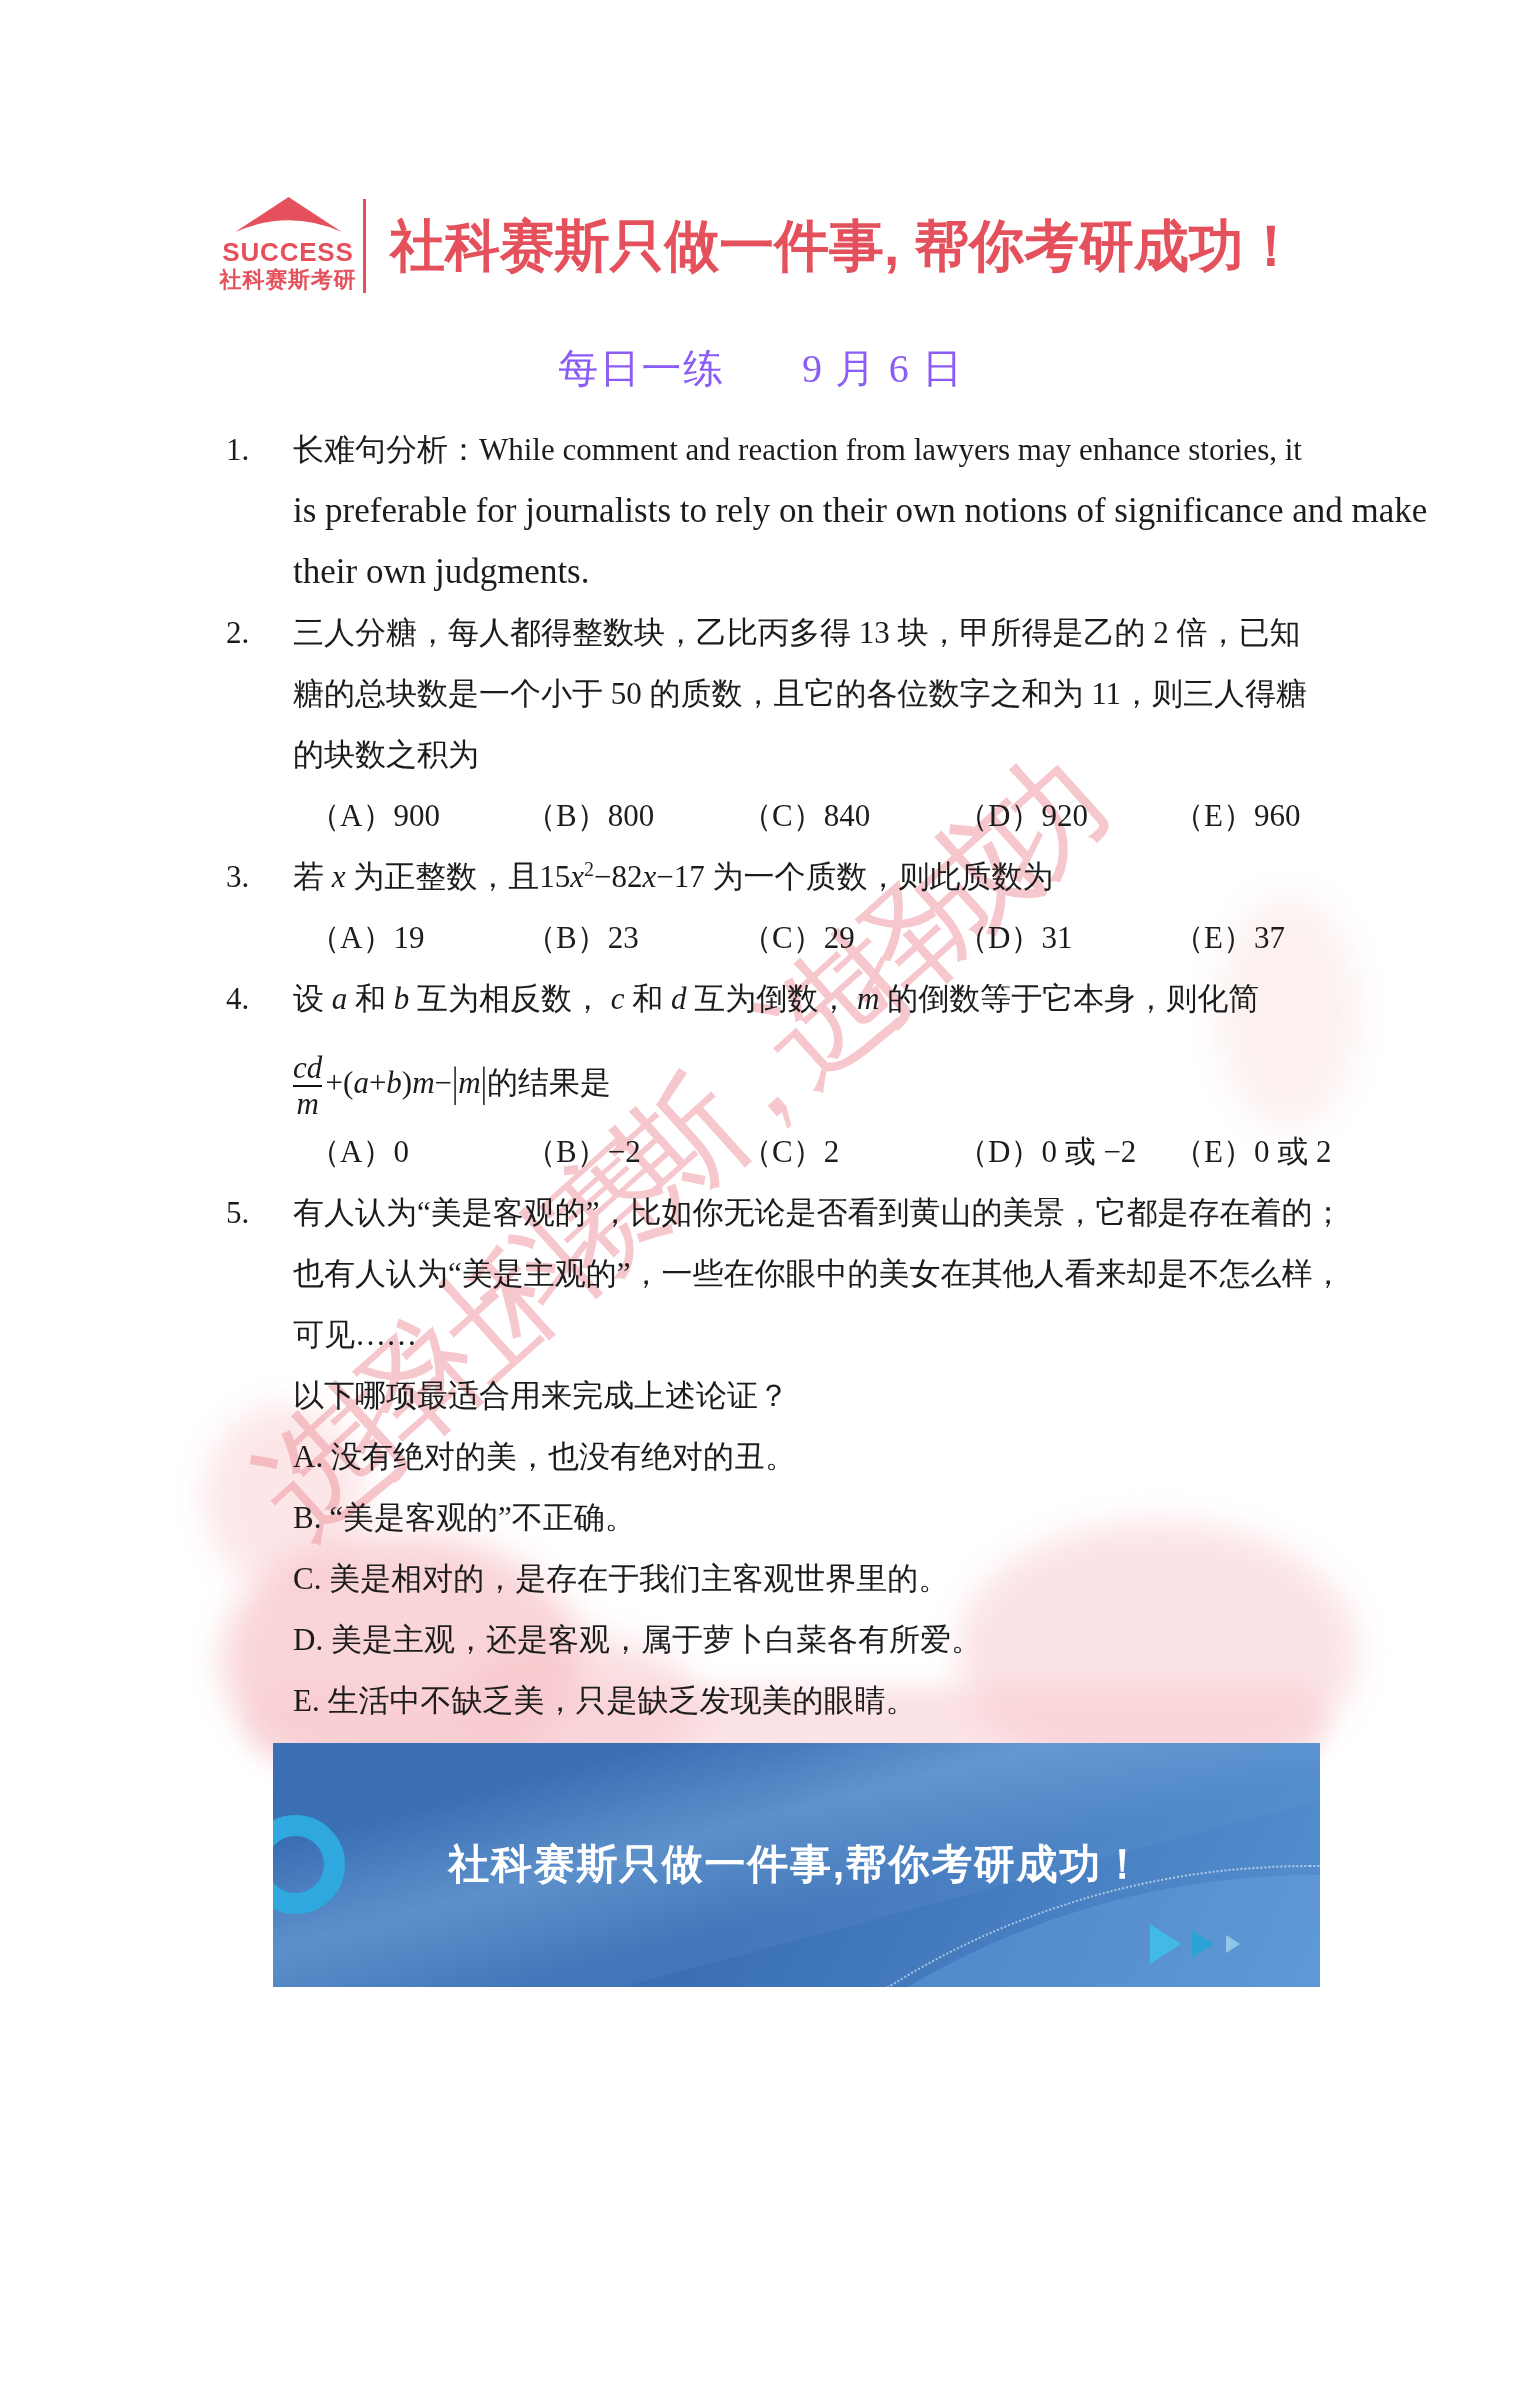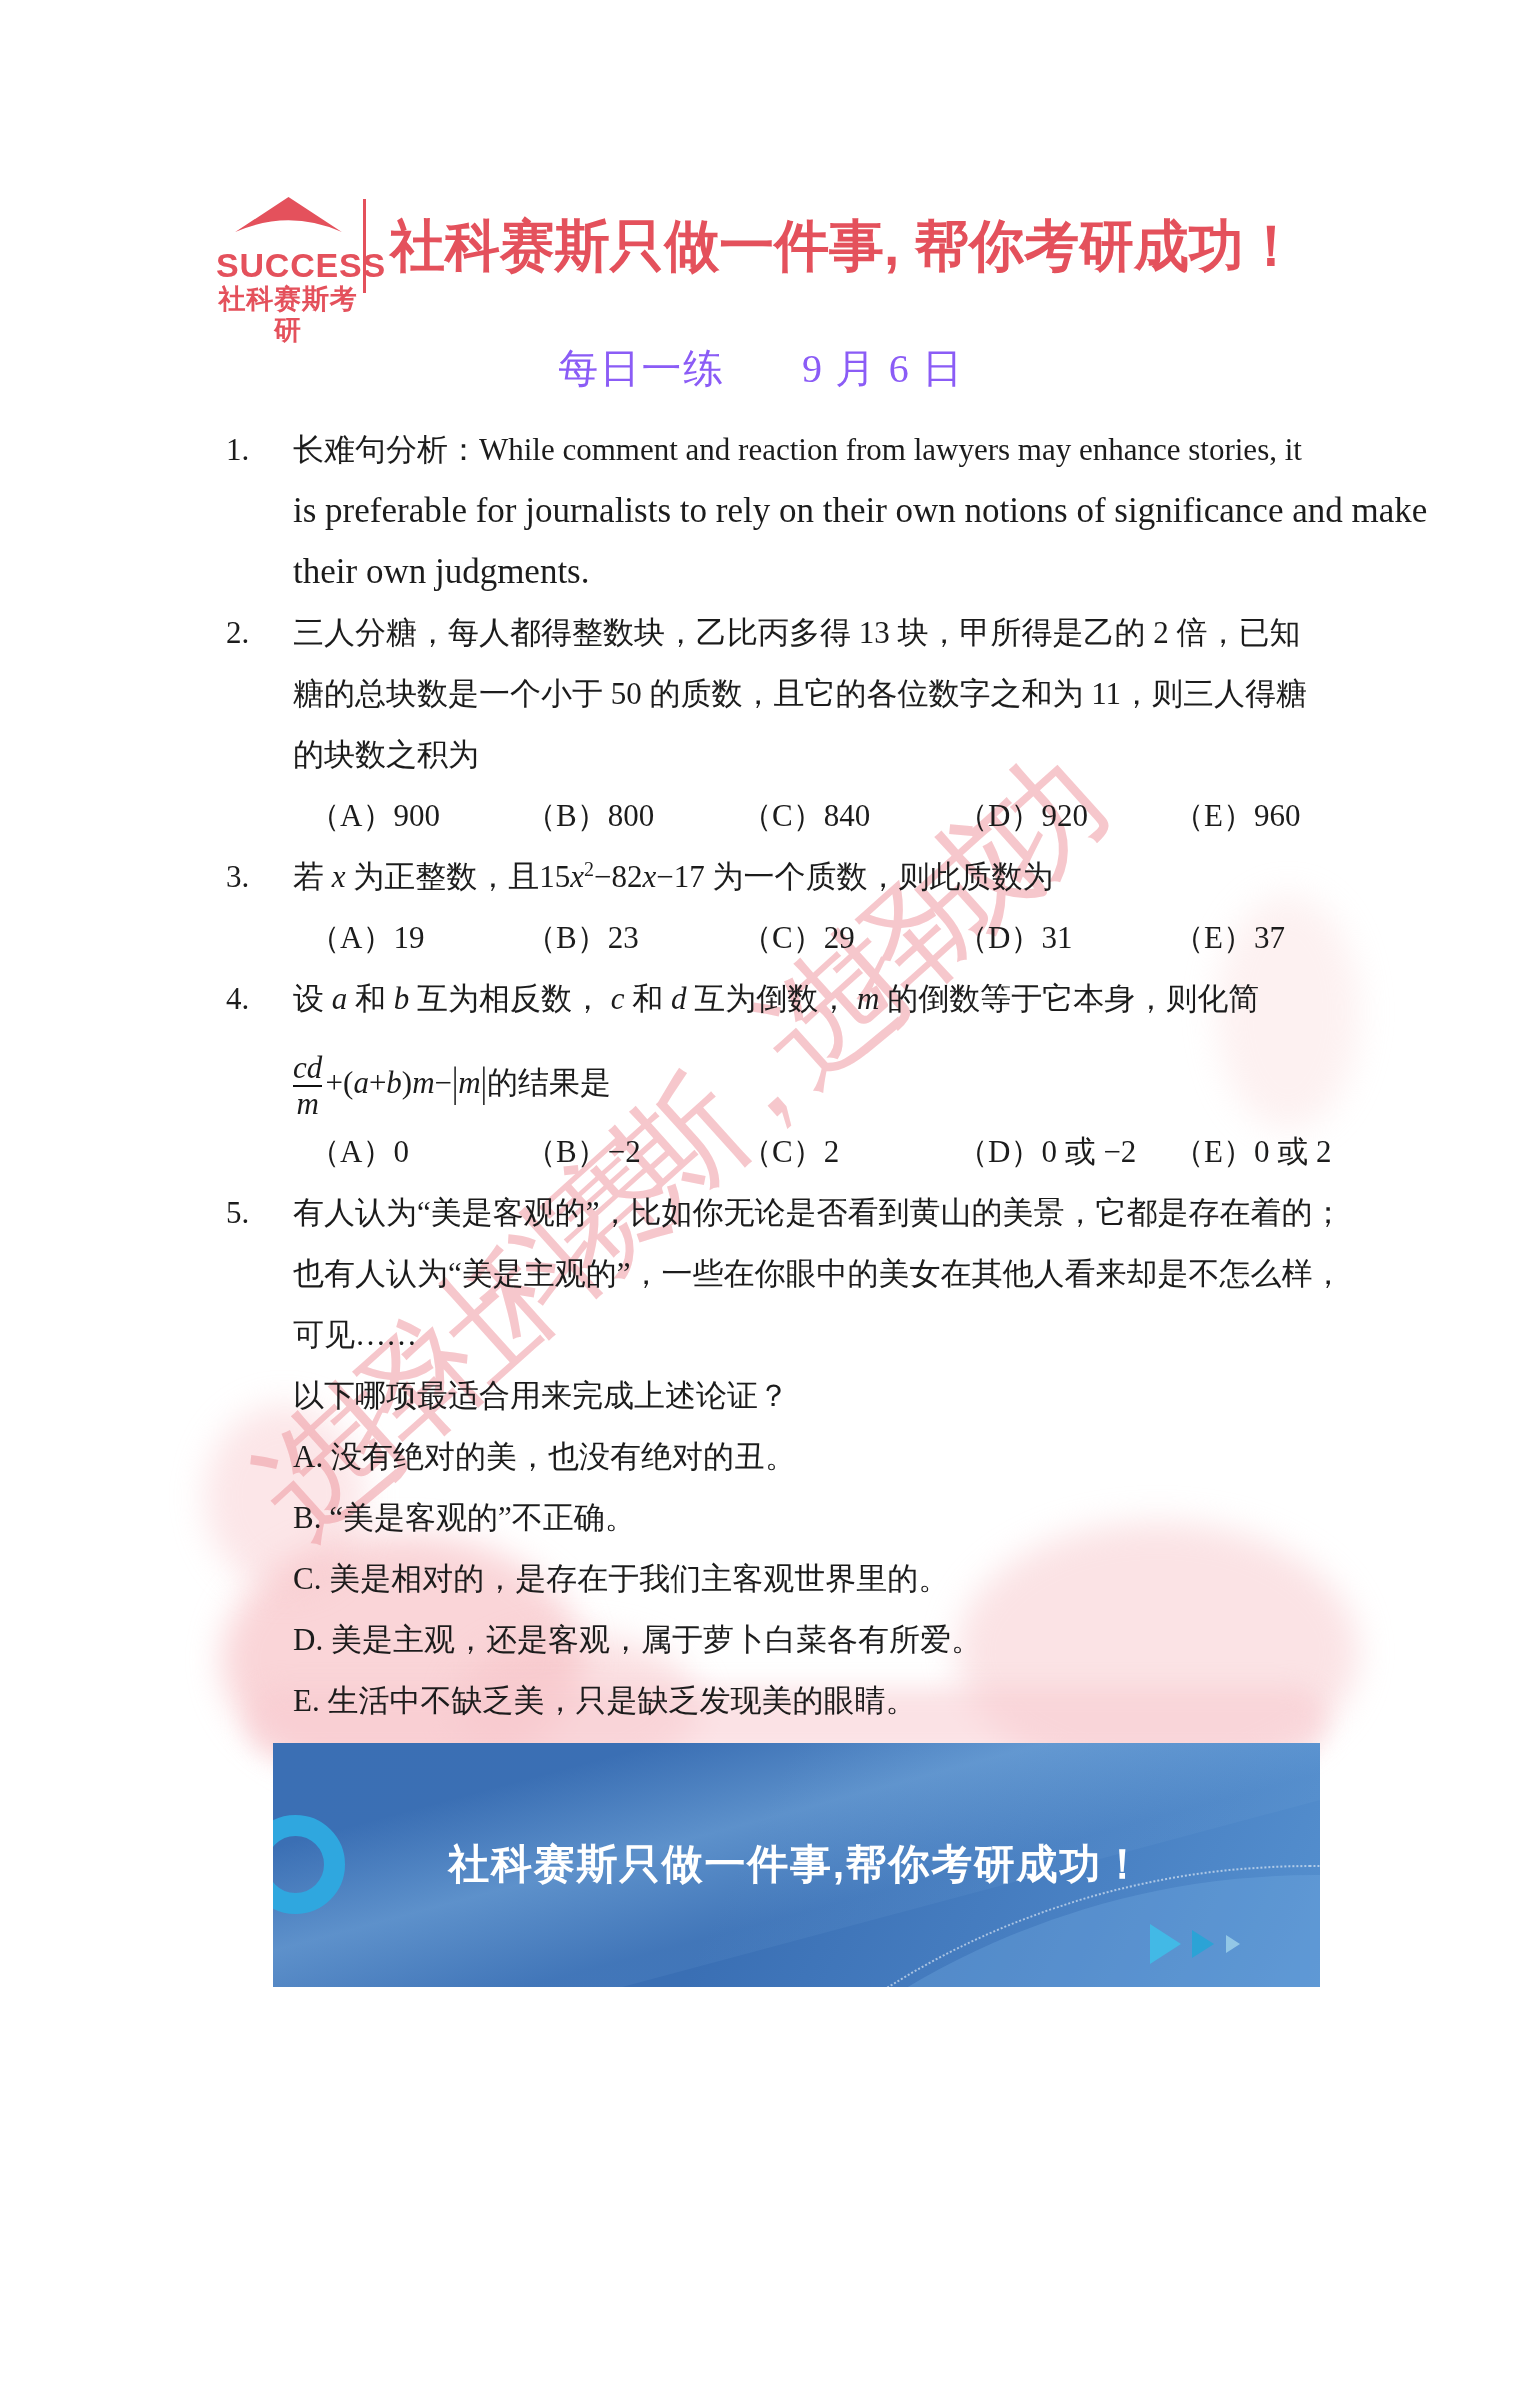--- a/index.html
+++ b/index.html
@@ -18,25 +18,25 @@
     position:relative;width:1522px;height:2401px;background:#ffffff;
     overflow:hidden;
     font-family:"Liberation Serif","DejaVu Serif",serif;
     color:var(--body_text);
   }
   
   .logo{position:absolute;left:216px;top:197px;width:144px;text-align:center;}
   .logo svg{display:block;margin:0 auto;}
   .logo-brand{
     font-family:"Liberation Sans","DejaVu Sans",sans-serif;
-    font-weight:700;font-size:34px;letter-spacing:0.8px;color:var(--brand);line-height:1.0;margin-top:16px;text-align:center;
+    font-weight:700;font-size:26px;letter-spacing:0.8px;color:var(--brand);line-height:1.0;margin-top:7px;text-align:center;
   }
   .logo-sub{
     font-family:"Liberation Sans","DejaVu Sans",sans-serif;
-    font-weight:700;font-size:27px;color:var(--brand);line-height:1.15;margin-top:1.7px;letter-spacing:0.8px;
+    font-weight:700;font-size:22px;color:var(--brand);line-height:1.15;margin-top:1.7px;letter-spacing:0.8px;
   }
   .header-divider{position:absolute;left:363px;top:199px;width:3.3px;height:94px;background:var(--brand);}
   .header-slogan{
     position:absolute;left:390px;top:204px;width:936px;
     font-family:"Liberation Sans","DejaVu Sans",sans-serif;
     font-weight:900;font-size:56px;line-height:84px;color:var(--brand);
     transform:scaleX(0.98);transform-origin:left center;white-space:nowrap;
   }
   
   .doc-title{

